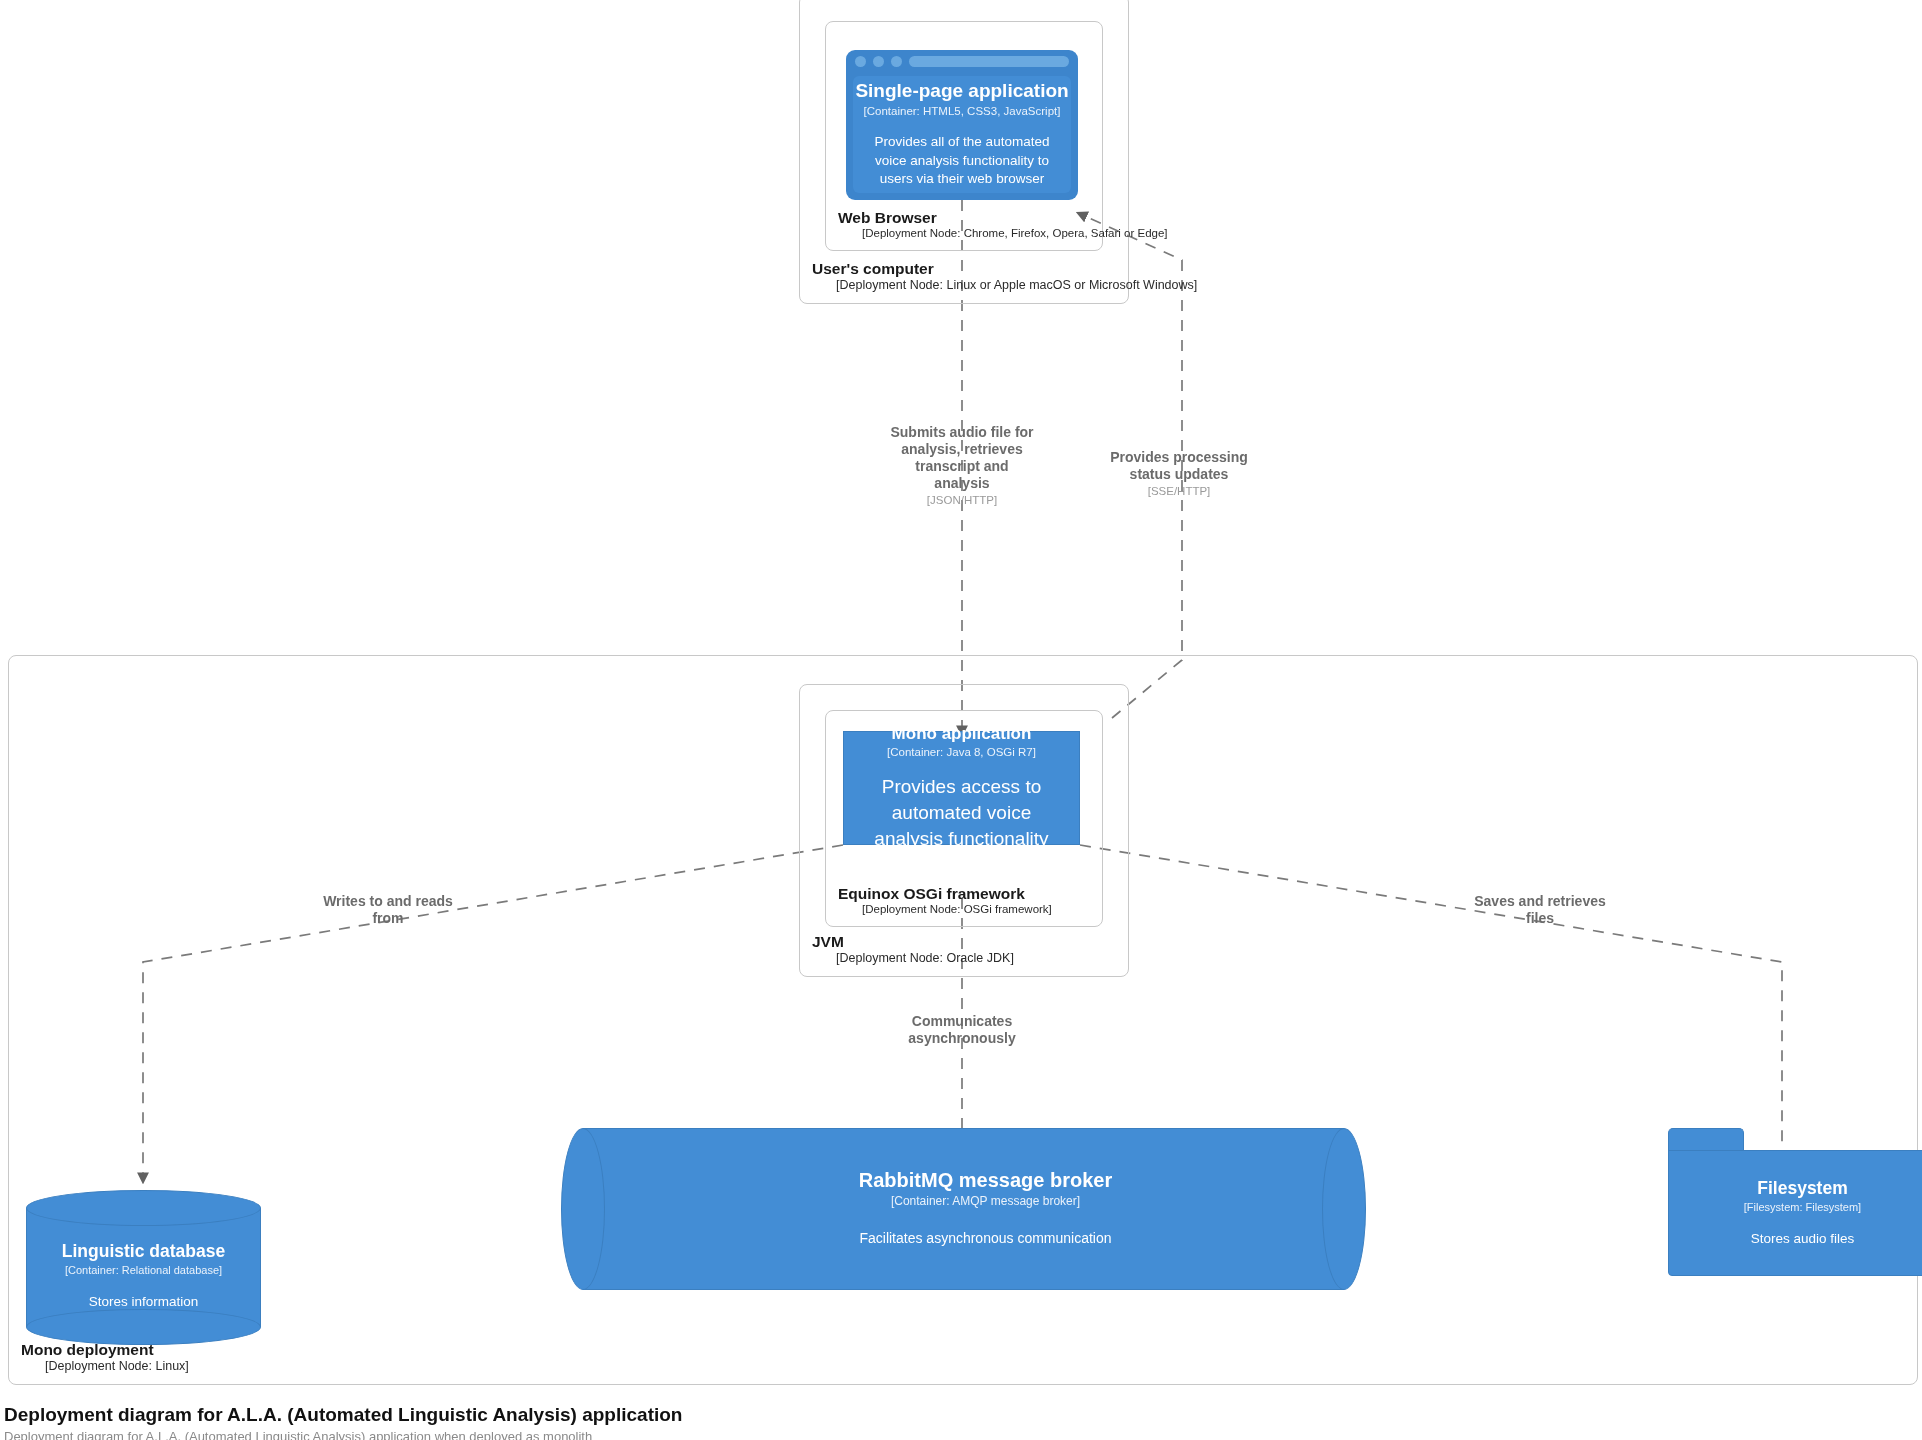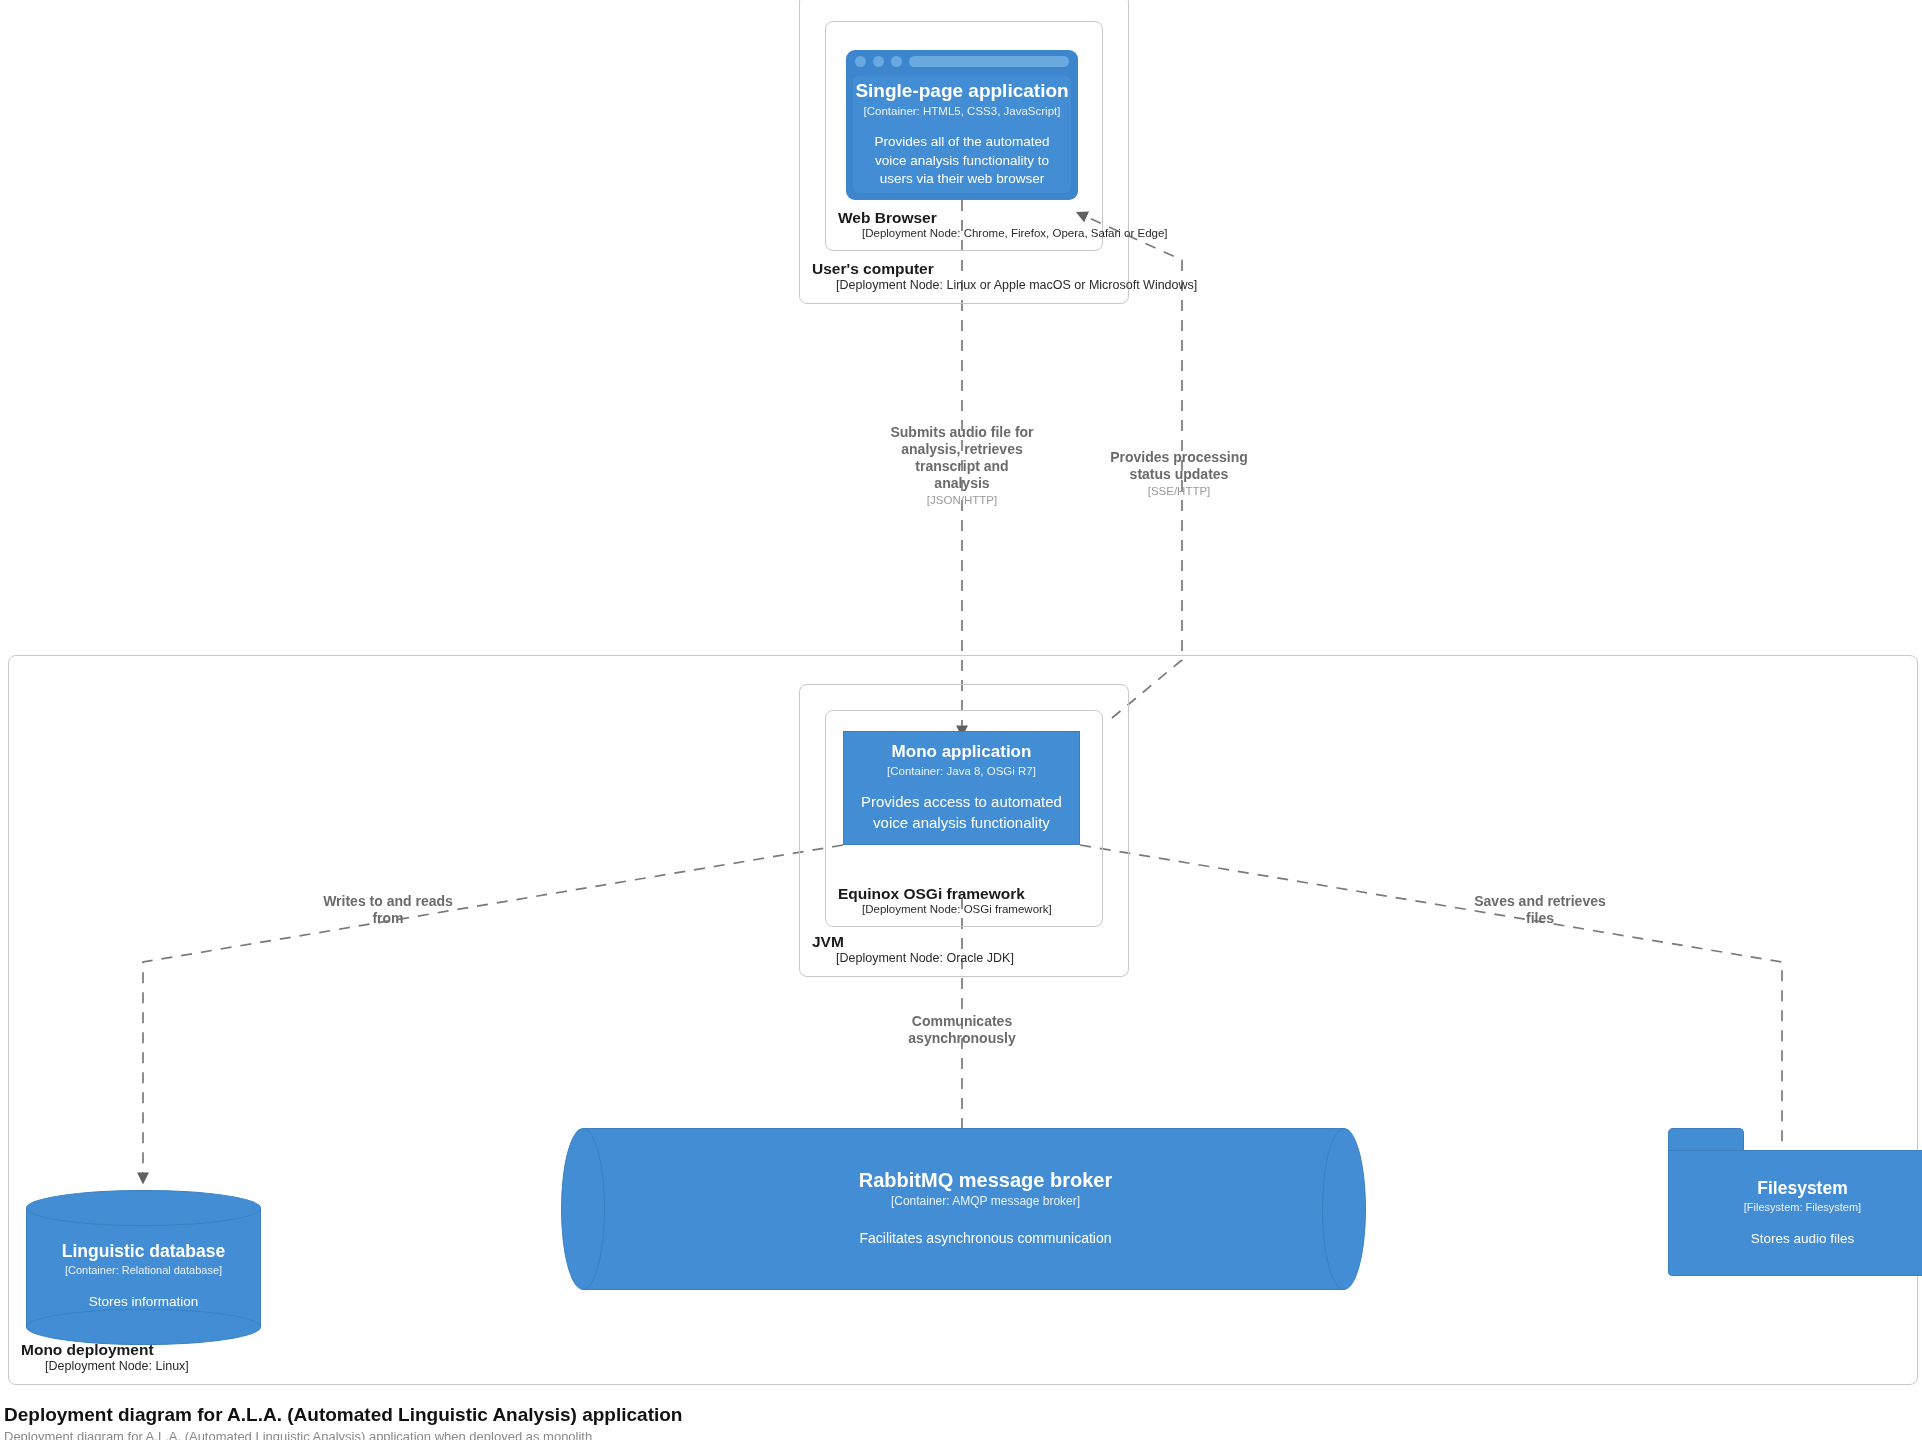--- a/index.html
+++ b/index.html
@@ -240,21 +240,21 @@
   <div class="dnode" style="left:825px;top:710px;width:278px;height:217px;">
     <div class="dnode-label" style="bottom:9px;">
       <div class="dnode-name">Equinox OSGi framework</div>
       <div class="dnode-tech" style="font-size:11.5px;">[Deployment Node: OSGi framework]</div>
     </div>
   </div>
 
   <div class="cbox" style="left:843px;top:731px;width:237px;height:114px;border-radius:0;">
     <div class="c-title" style="font-size:17px;">Mono application</div>
     <div class="c-tech" style="font-size:11.5px;">[Container: Java 8, OSGi R7]</div>
-    <div class="c-desc" style="font-size:15px;margin-top:14px;padding:0 12px;">Provides access to automated voice analysis functionality</div>
+    <div class="c-desc" style="font-size:19px;margin-top:14px;padding:0 12px;">Provides access to automated voice analysis functionality</div>
   </div>
 
   <div class="cyl" style="left:26px;top:1190px;width:235px;height:155px;">
     <div class="cyl-body"></div>
     <div class="cyl-bot"></div>
     <div class="cyl-top"></div>
     <div class="cyl-text">
       <div class="c-title" style="font-size:17.5px;">Linguistic database</div>
       <div class="c-tech" style="font-size:11px;">[Container: Relational database]</div>
       <div class="c-desc" style="font-size:13.5px;margin-top:16px;">Stores information</div>

